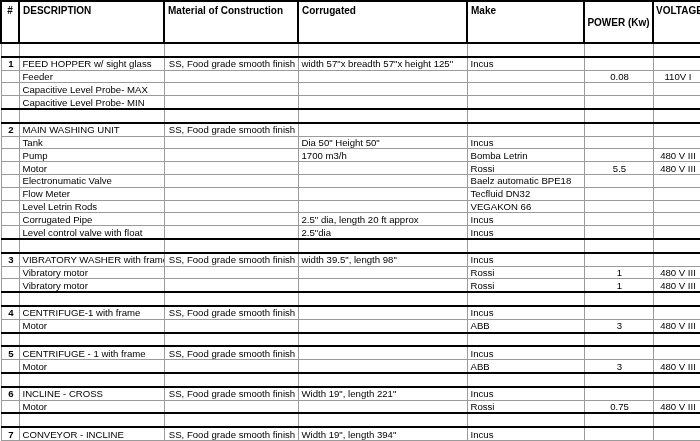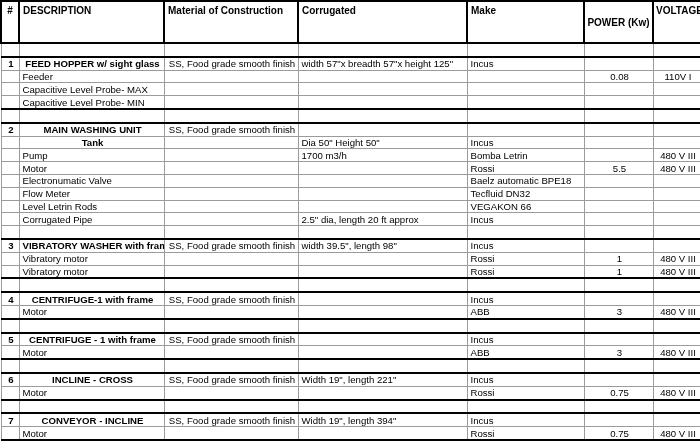--- a/index.html
+++ b/index.html
@@ -22,21 +22,21 @@
   tr.hrow th {
     border:2px solid #000; height:25px; font-size:10px; font-weight:bold;
     text-align:left; vertical-align:top; padding:3px 1px 12px 3px;
   }
   tr.hrow th.c0 { text-align:center; padding:3px 0 0 0; }
   tr.hrow th.c5 { text-align:center; vertical-align:middle; padding:0;margin-top:47px; }
   tr.hrow th.c6 { padding-left:2px; }
   td.c0 { text-align:center; padding:0; font-weight:bold; }
   td.c2 { text-align:center; padding:0; }
   td.c5, td.c6 { text-align:center; padding:0; }
-  td.b  { font-weight:bold;text-align:center; }
+  td.b  { font-weight:normal; }
   tr.bt td { border-top:2px solid #000; }
   tr.bb td { border-bottom:2px solid #000; }
   td.bl { border-left:2px solid #000; }
   td.br { border-right:2px solid #000; }
   td.nb { border-bottom:2px solid #000; }
   tr.spacer td { background:#ffffff; }
 </style>
 </head>
 <body>
 
@@ -180,20 +180,29 @@
         </tr>
         <tr class="blk">
           <td class="c0 bl br"></td>
           <td class="c1">Corrugated Pipe</td>
           <td class="c2 br"></td>
           <td class="c3">2.5" dia, length 20 ft approx</td>
           <td class="c4">Incus</td>
           <td class="c5"></td>
           <td class="c6"></td>
         </tr>
+        <tr class="blk bb">
+          <td class="c0 bl br"></td>
+          <td class="c1">Level control valve with float</td>
+          <td class="c2 br"></td>
+          <td class="c3">2.5"dia</td>
+          <td class="c4">Incus</td>
+          <td class="c5"></td>
+          <td class="c6"></td>
+        </tr>
         <tr class="spacer">
           <td class="c0"></td>
           <td class="c1"></td>
           <td class="c2"></td>
           <td class="c3"></td>
           <td class="c4"></td>
           <td class="c5"></td>
           <td class="c6"></td>
         </tr>
         <tr class="blk bt">

